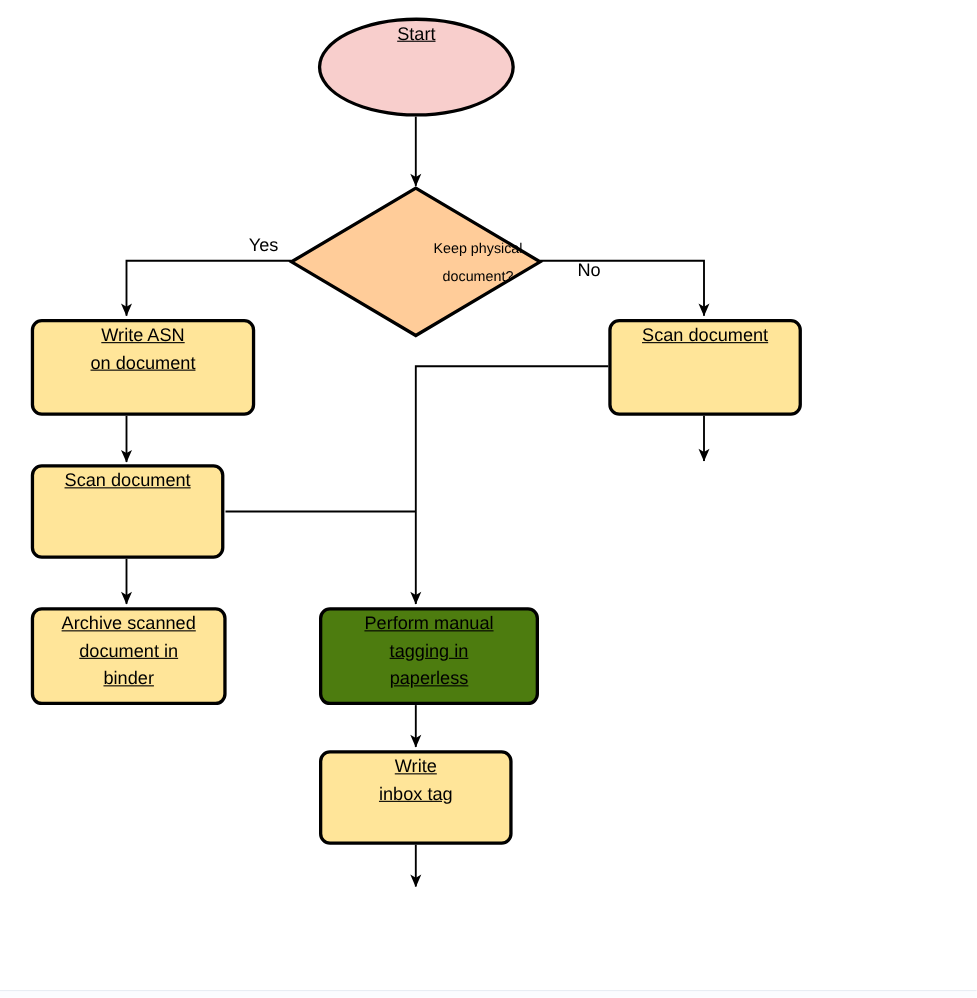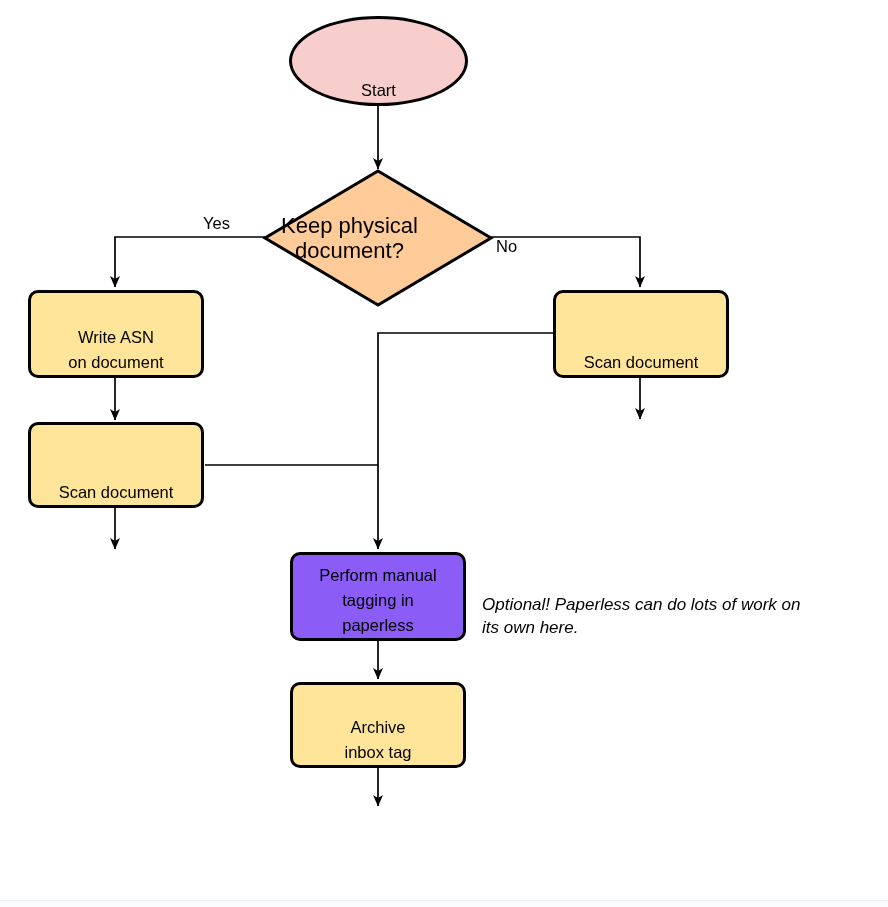--- a/index.html
+++ b/index.html
@@ -15,56 +15,57 @@
   svg.edges {
     position: absolute;
     left: 0; top: 0;
     width: 888px; height: 907px;
     z-index: 1;
   }
   .node {
     position: absolute;
     z-index: 2;
     display: flex;
-    align-items: flex-end;
+    align-items: flex-start;
     justify-content: center;
     text-align: center;
     box-sizing: border-box;
     font-size: 16.5px;
     line-height: 25px;
+    text-decoration: underline;
   }
   .process {
     border: 3px solid #000;
     border-radius: 10px;
   }
   .terminator {
     border: 3px solid #000;
     border-radius: 50%;
   }
   .label { white-space: pre-line; }
   svg.diamond-svg {
     position: absolute;
     z-index: 2;
   }
   .decision-text {
     position: absolute;
     z-index: 3;
     display: flex;
     align-items: center;
-    justify-content: flex-start;
+    justify-content: flex-end;
     text-align: center;
-    font-size: 22px;
+    font-size: 13px;
     line-height: 25px;
   }
   .edge-label {
     position: absolute;
     z-index: 3;
     font-size: 16.5px;
     line-height: 20px;
-    text-align: left;
+    text-align: right;
   }
   .annotation {
     position: absolute;
     z-index: 3;
     font-size: 17px;
     font-style: italic;
     line-height: 23px;
     white-space: pre-line;
   }
   .bottom-strip {
@@ -109,41 +110,44 @@
     <polygon points="117,4 230,71 117,138 4,71" stroke="#000" stroke-width="3" fill="#FFCC99"></polygon>
   </svg>
   <div class="decision-text" style="left:281px; top:188px; width:194px; height:100px;">
     <span class="label">Keep physical
 document?</span>
   </div>
 
   <div class="edge-label" style="left:203px; top:213px; width:50px;">Yes</div>
   <div class="edge-label" style="left:496px; top:213px; width:50px;margin-top:23px;">No</div>
 
-  <div class="node process" style="left: 28px; top: 290px; width: 176px; height: 88px; background: rgb(255, 229, 153);">
+  <div class="node process" style="left: 28px; top: 290px; width: 204px; height: 88px; background: rgb(255, 229, 153);">
     <span class="label">Write ASN
 on document</span>
   </div>
   <div class="node process" style="left: 28px; top: 422px; width: 176px; height: 86px; background: rgb(255, 229, 153);">
     <span class="label">Scan document</span>
   </div>
+  <div class="node process" style="left: 28px; top: 552px; width: 178px; height: 89px; background: rgb(255, 229, 153);">
+    <span class="label">Archive scanned
+document in
+binder</span>
+  </div>
 
   <div class="node process" style="left: 553px; top: 290px; width: 176px; height: 88px; background: rgb(255, 229, 153);">
     <span class="label">Scan document</span>
   </div>
 
-  <div class="node process" style="left: 290px; top: 552px; width: 176px; height: 89px; background: #8b5cf6;">
+  <div class="node process" style="left: 290px; top: 552px; width: 200px; height: 89px; background: #4d7c0f;">
     <span class="label">Perform manual
 tagging in
 paperless</span>
   </div>
   <div class="node process" style="left: 290px; top: 682px; width: 176px; height: 86px; background: rgb(255, 229, 153);">
-    <span class="label">Archive
+    <span class="label">Write
 inbox tag</span>
   </div>
 
 
-  <div class="annotation" style="left:482px; top:593px; width:406px;">Optional! Paperless can do lots of work on
-its own here.</div>
 
   <div class="bottom-strip"></div>
 
 </div>
 
 </body></html>

